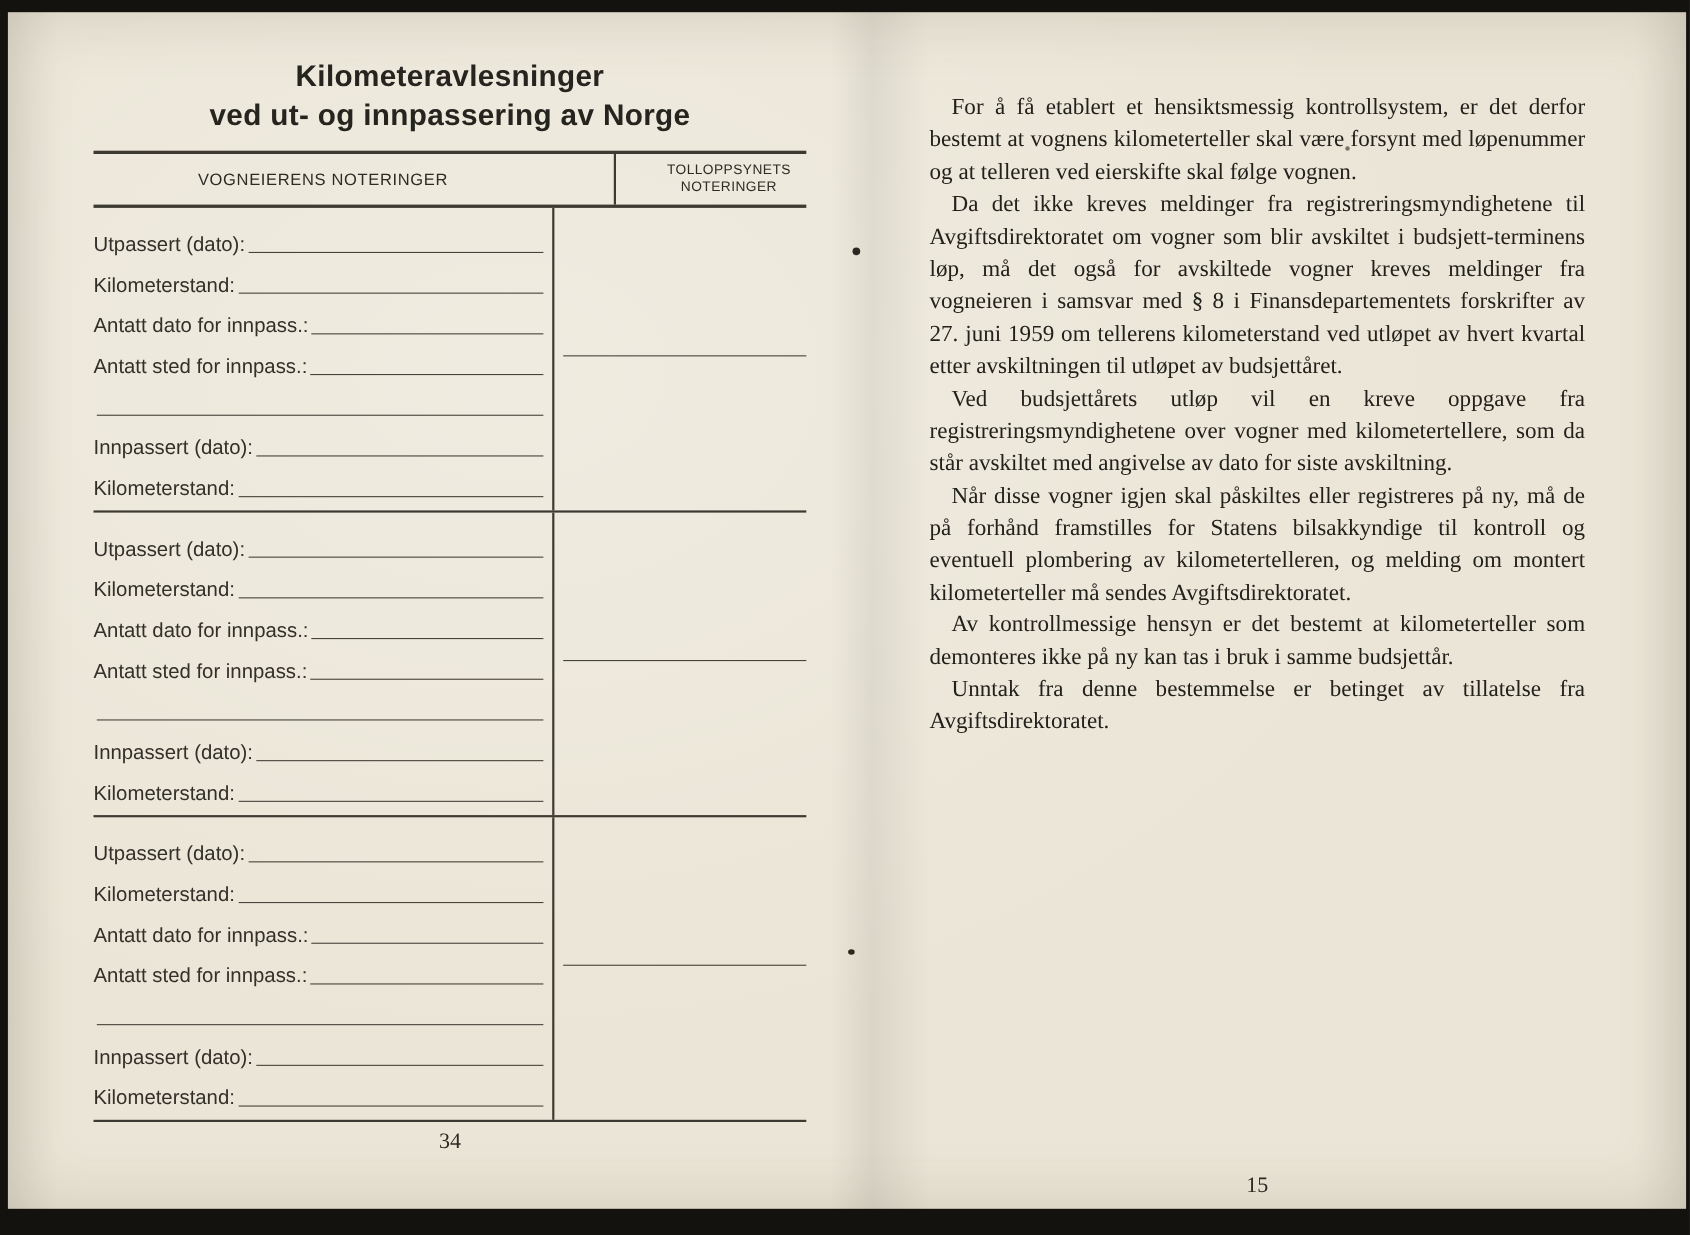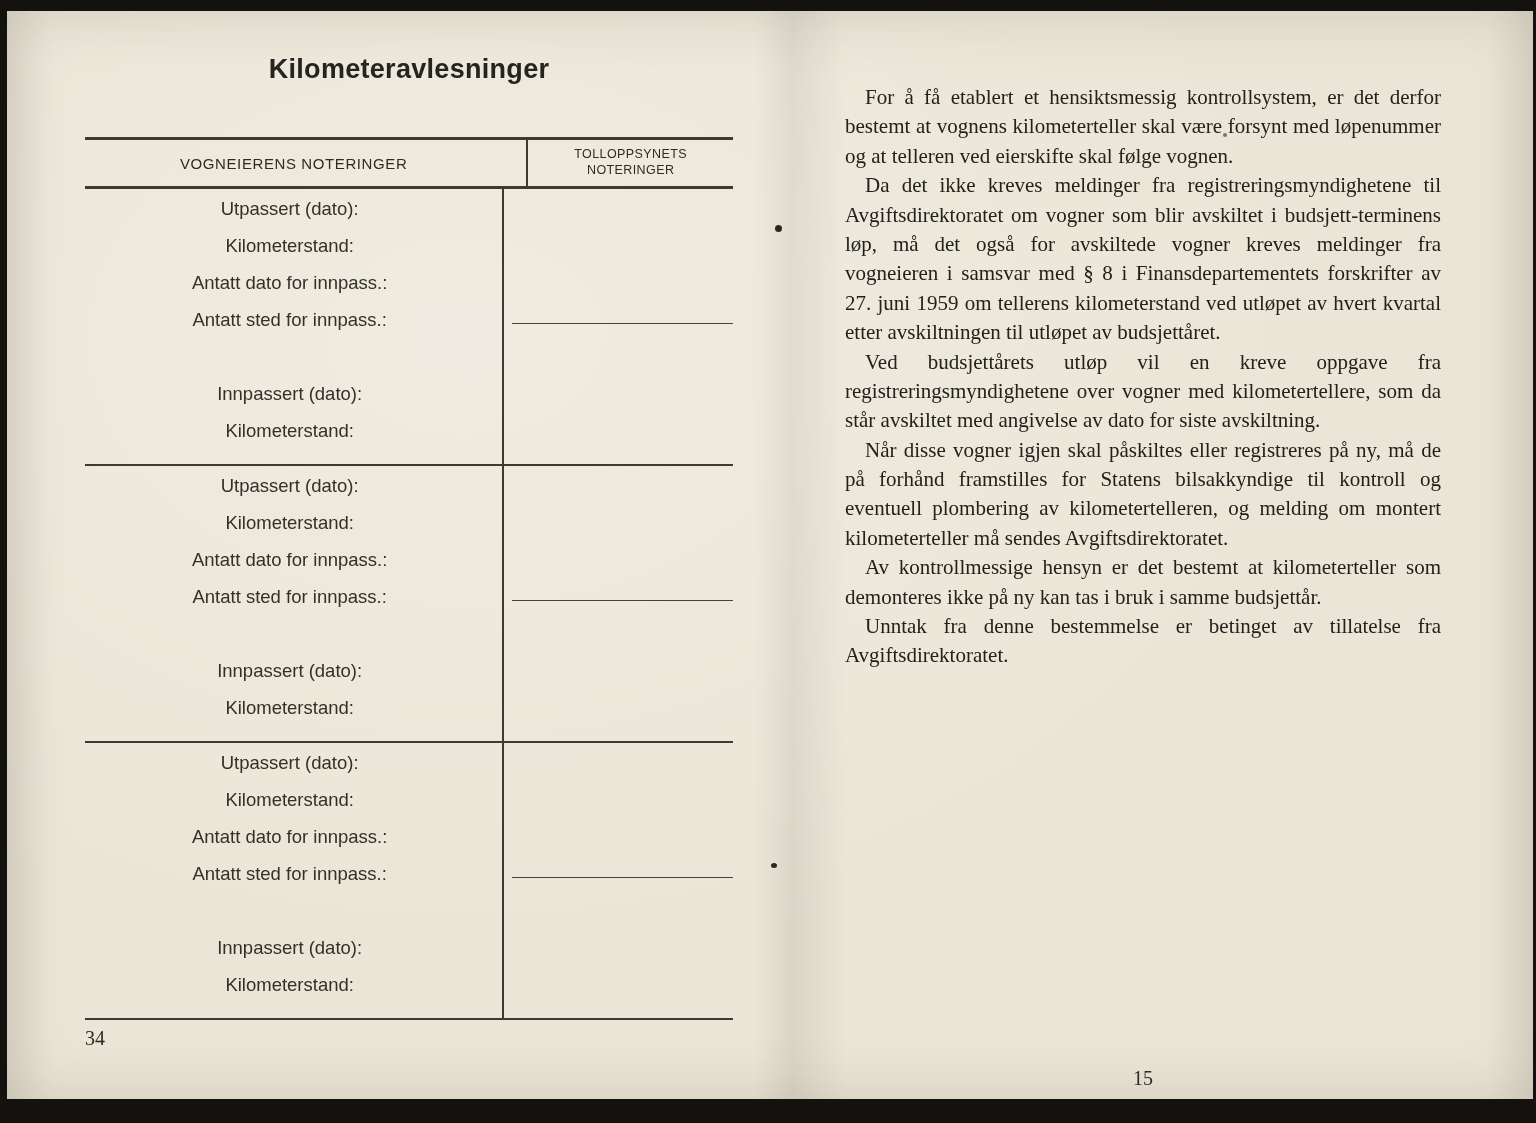--- a/index.html
+++ b/index.html
@@ -18,36 +18,36 @@
   }
   
   .title{
     position:absolute;left:78px;top:41px;width:648px;
     text-align:center;font-weight:700;font-size:27px;line-height:1.33;
     color:#26241f;letter-spacing:.3px;
   }
   .ftable{position:absolute;left:78px;top:126px;width:648px;color:#2c2923;}
   .thead{
     display:grid;grid-template-columns:64.4% 35.6%;height:46px;
-    border-top:3px solid #3d3a32;border-bottom:3px solid #3d3a32;
+    border-top:3px solid #3d3a32;border-bottom:3px solid #3d3a32;gap:32px;
   }
   .th1{display:flex;align-items:center;justify-content:center;
     font-size:15px;letter-spacing:.6px;color:#2e2b25;}
   .th2{display:flex;flex-direction:column;align-items:center;justify-content:center;
     border-left:2px solid #3d3a32;font-size:12.5px;letter-spacing:.4px;line-height:1.25;color:#2e2b25;margin-left:24px;}
   .fblock{display:grid;grid-template-columns:64.4% 35.6%;height:275px;
     border-bottom:2.5px solid #3d3a32;}
   .fleft{padding-top:9px;padding-right:8px;}
-  .frow{height:37px;display:flex;align-items:center;flex-direction:column;}
+  .frow{height:37px;display:flex;align-items:flex-end;}
   .flabel{font-size:18.5px;color:#33302a;white-space:nowrap;padding-bottom:2px;}
   .fline{flex:1;border-bottom:1.6px solid #47433b;margin-left:3px;margin-bottom:5px;}
   .fright{border-left:2px solid #3d3a32;position:relative;}
   .attest-line{position:absolute;left:8px;right:0;top:134px;border-bottom:1.5px solid #47433b;}
   .pagenum-left{
-    position:absolute;left:78px;top:1016px;width:648px;
+    position:absolute;left:78px;top:1016px;width:648px;text-align:center;
     font-size:20px;color:#2c2923;font-family:"Liberation Serif",serif;
   }
   
   .textcol{
     position:absolute;left:838px;top:72px;width:596px;
     font-family:"Liberation Serif",serif;font-size:21px;line-height:1.4;
     color:#23211c;text-align:justify;
   }
   .textcol p{margin:0;}
   .textcol p.indent{text-indent:20px;}
@@ -64,20 +64,21 @@
 </style>
 </head>
 <body>
 
 <div class="canvas">
   <div class="paper">
 
     <div>
       <div class="title">
         <span>Kilometeravlesninger</span><br>
+        <span>ved ut- og innpassering av Norge</span>
       </div>
 
       <div class="ftable">
         <div class="thead">
           <div class="th1">VOGNEIERENS NOTERINGER</div>
           <div class="th2">
             <span>TOLLOPPSYNETS</span>
             <span>NOTERINGER</span>
           </div>
         </div>

